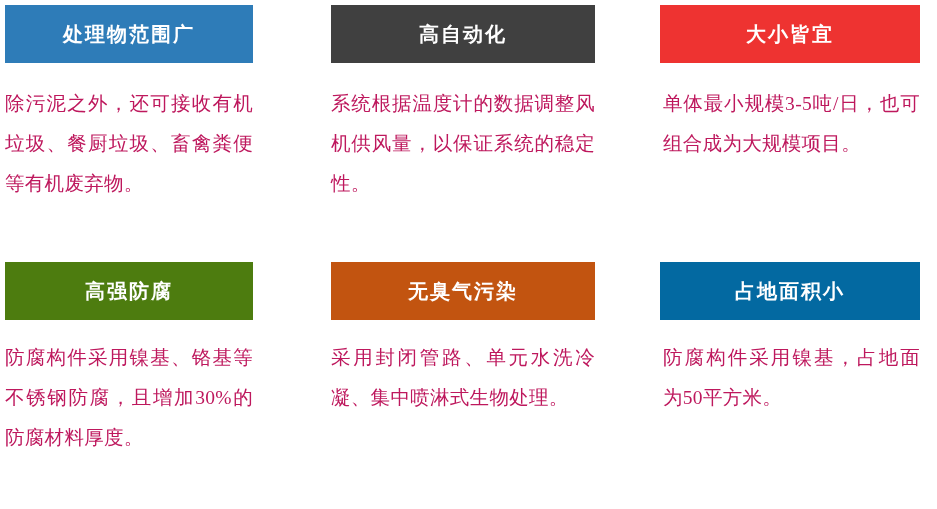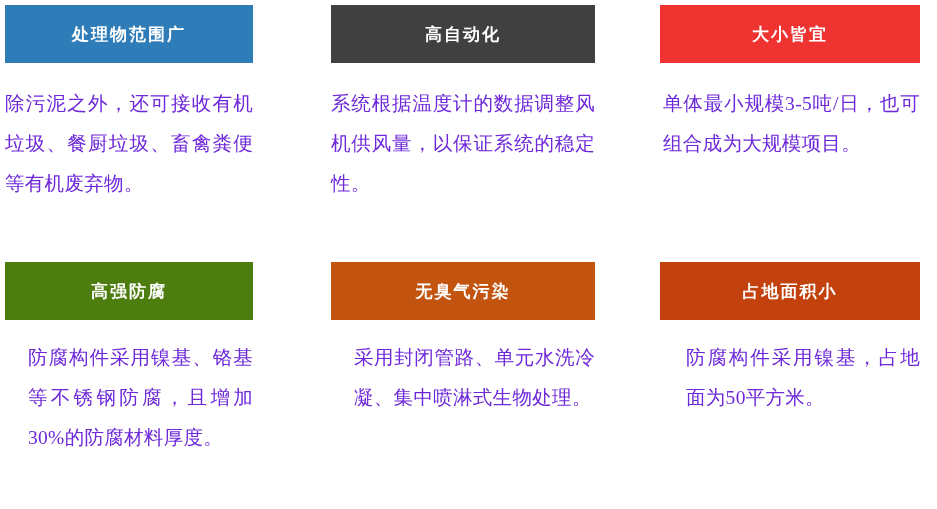--- a/index.html
+++ b/index.html
@@ -43,40 +43,40 @@
     height: 58px;
     display: flex;
     align-items: center;
     justify-content: center;
     box-sizing: border-box;
   }
 
   .card-title {
     font-family: "DejaVu Sans", "Liberation Sans", sans-serif;
     font-weight: bold;
-    font-size: 17px;
+    font-size: 20px;
     letter-spacing: 2px;
     color: #ffffff;
     line-height: 1;
     white-space: nowrap;
   }
 
   .card-body {
     margin-top: 21px;
     font-family: "Liberation Serif", "DejaVu Serif", serif;
     font-size: 19.5px;
     line-height: 40px;
-    color: #6d28d9;
+    color: #be185d;
     letter-spacing: 0.3px;
     text-align: justify;
     text-justify: inter-character;
   }
 
   
-  .row-2 .card-body { margin-top: 18px; margin-left: 23px; }
+  .row-2 .card-body { margin-top: 18px; }
 
   
   .col-3 .card-body { padding-left: 3px; }
 </style>
 </head>
 <body style="background-color: rgb(255, 255, 255);">
 
 <div class="feature-grid">
 
   <div class="feature-card col-1 row-1">
@@ -108,19 +108,19 @@
   </div>
 
   <div class="feature-card col-2 row-2">
     <div class="card-header" style="background-color: rgb(194, 84, 16);">
       <span class="card-title">无臭气污染</span>
     </div>
     <div class="card-body">采用封闭管路、单元水洗冷凝、集中喷淋式生物处理。</div>
   </div>
 
   <div class="feature-card col-3 row-2">
-    <div class="card-header" style="background-color: #c2410c;">
+    <div class="card-header" style="background-color: #0369a1;">
       <span class="card-title">占地面积小</span>
     </div>
     <div class="card-body">防腐构件采用镍基，占地面为50平方米。</div>
   </div>
 
 </div>
 
 </body></html>

